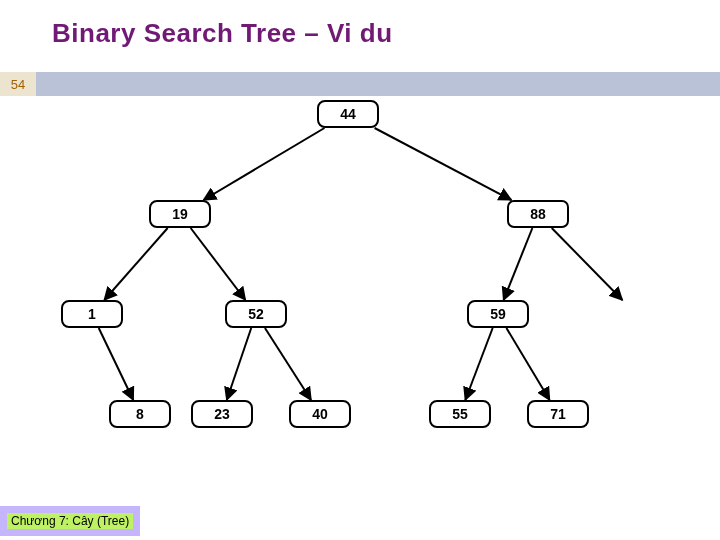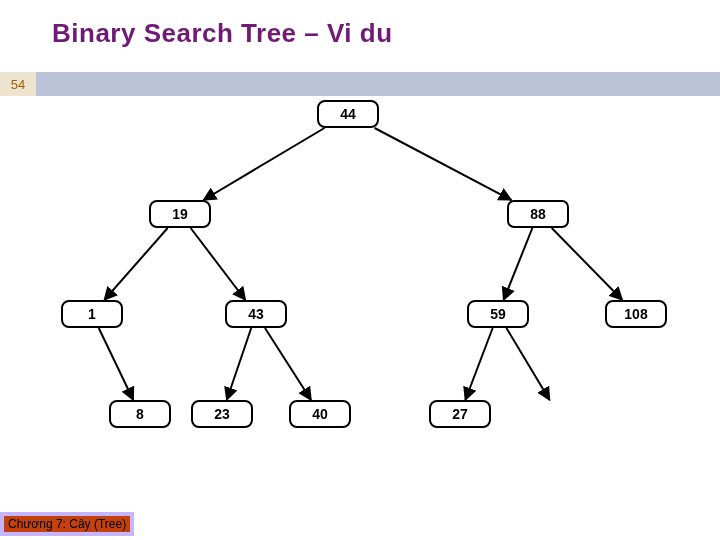--- a/index.html
+++ b/index.html
@@ -48,23 +48,23 @@
     bottom: 0;
     width: 720px;
     height: 22px;
   }
   .footer-text {
     position: absolute;
     left: 0;
     bottom: 4px;
     font-size: 12px;
     color: #000;
-    border: 4px solid #c4b5fd;
+    border: 7px solid #c4b5fd;
     padding: 1px 4px;
-    background: #c2410c;
+    background: #bef264;
   }
   .canvas {
     position: absolute;
     top: 96px;
     left: 0;
     width: 632px;
     height: 420px;
   }
   svg.edges {
     position: absolute;
@@ -110,24 +110,24 @@
       <line x1="98.72" y1="232" x2="133.28" y2="304" stroke="#000" stroke-width="2" marker-end="url(#arrow)"></line>
       <line x1="251.24" y1="232" x2="226.76" y2="304" stroke="#000" stroke-width="2" marker-end="url(#arrow)"></line>
       <line x1="264.96" y1="232" x2="311.04" y2="304" stroke="#000" stroke-width="2" marker-end="url(#arrow)"></line>
       <line x1="492.68" y1="232" x2="465.32" y2="304" stroke="#000" stroke-width="2" marker-end="url(#arrow)"></line>
       <line x1="506.4" y1="232" x2="549.6" y2="304" stroke="#000" stroke-width="2" marker-end="url(#arrow)"></line>
     </svg>
 <div class="node" style="left: 317px; top: 4px; width: 62px; height: 28px;">44</div>
     <div class="node" style="left: 149px; top: 104px; width: 62px; height: 28px;">19</div>
     <div class="node" style="left: 507px; top: 104px; width: 62px; height: 28px; border-radius: 7px;">88</div>
     <div class="node" style="left: 61px; top: 204px; width: 62px; height: 28px;">1</div>
-    <div class="node" style="left: 225px; top: 204px; width: 62px; height: 28px;">43</div>
+    <div class="node" style="left: 225px; top: 204px; width: 62px; height: 28px;">52</div>
     <div class="node" style="left: 467px; top: 204px; width: 62px; height: 28px;">59</div>
-    <div class="node" style="left: 605px; top: 204px; width: 62px; height: 28px;">108</div>
     <div class="node" style="left: 109px; top: 304px; width: 62px; height: 28px;">8</div>
     <div class="node" style="left: 191px; top: 304px; width: 62px; height: 28px;">23</div>
     <div class="node" style="left: 289px; top: 304px; width: 62px; height: 28px;">40</div>
-    <div class="node" style="left: 429px; top: 304px; width: 62px; height: 28px;">27</div>
+    <div class="node" style="left: 429px; top: 304px; width: 62px; height: 28px;">55</div>
+    <div class="node" style="left: 527px; top: 304px; width: 62px; height: 28px;">71</div>
   </div>
 
 <div class="footer">
   <span class="footer-text">Chương 7: Cây (Tree)</span>
 </div>
 
 </body></html>

